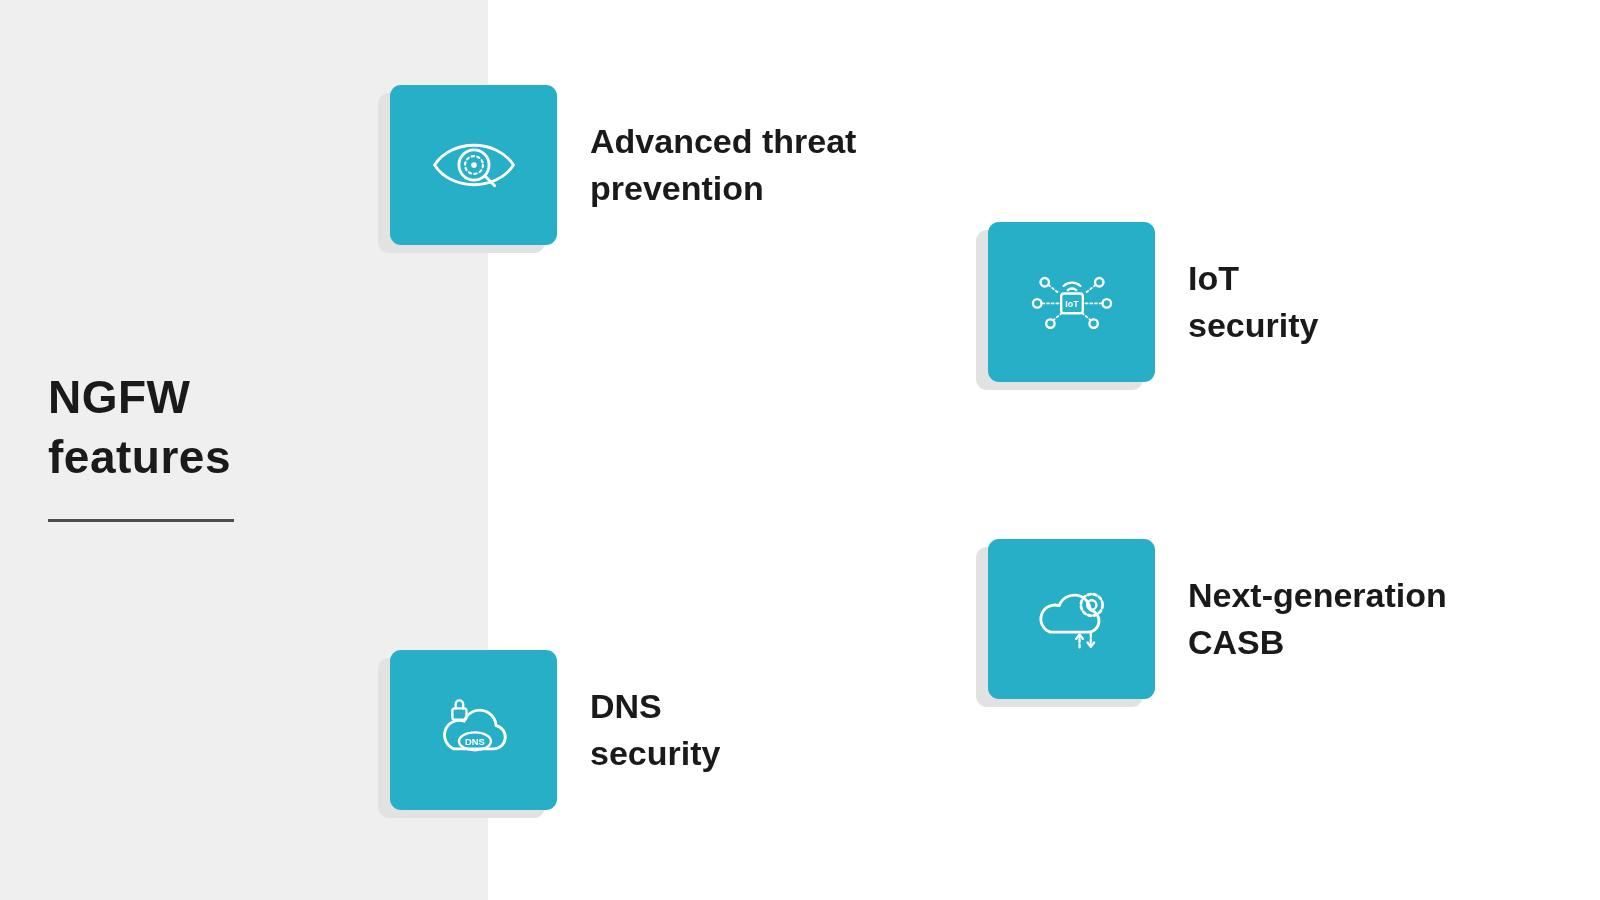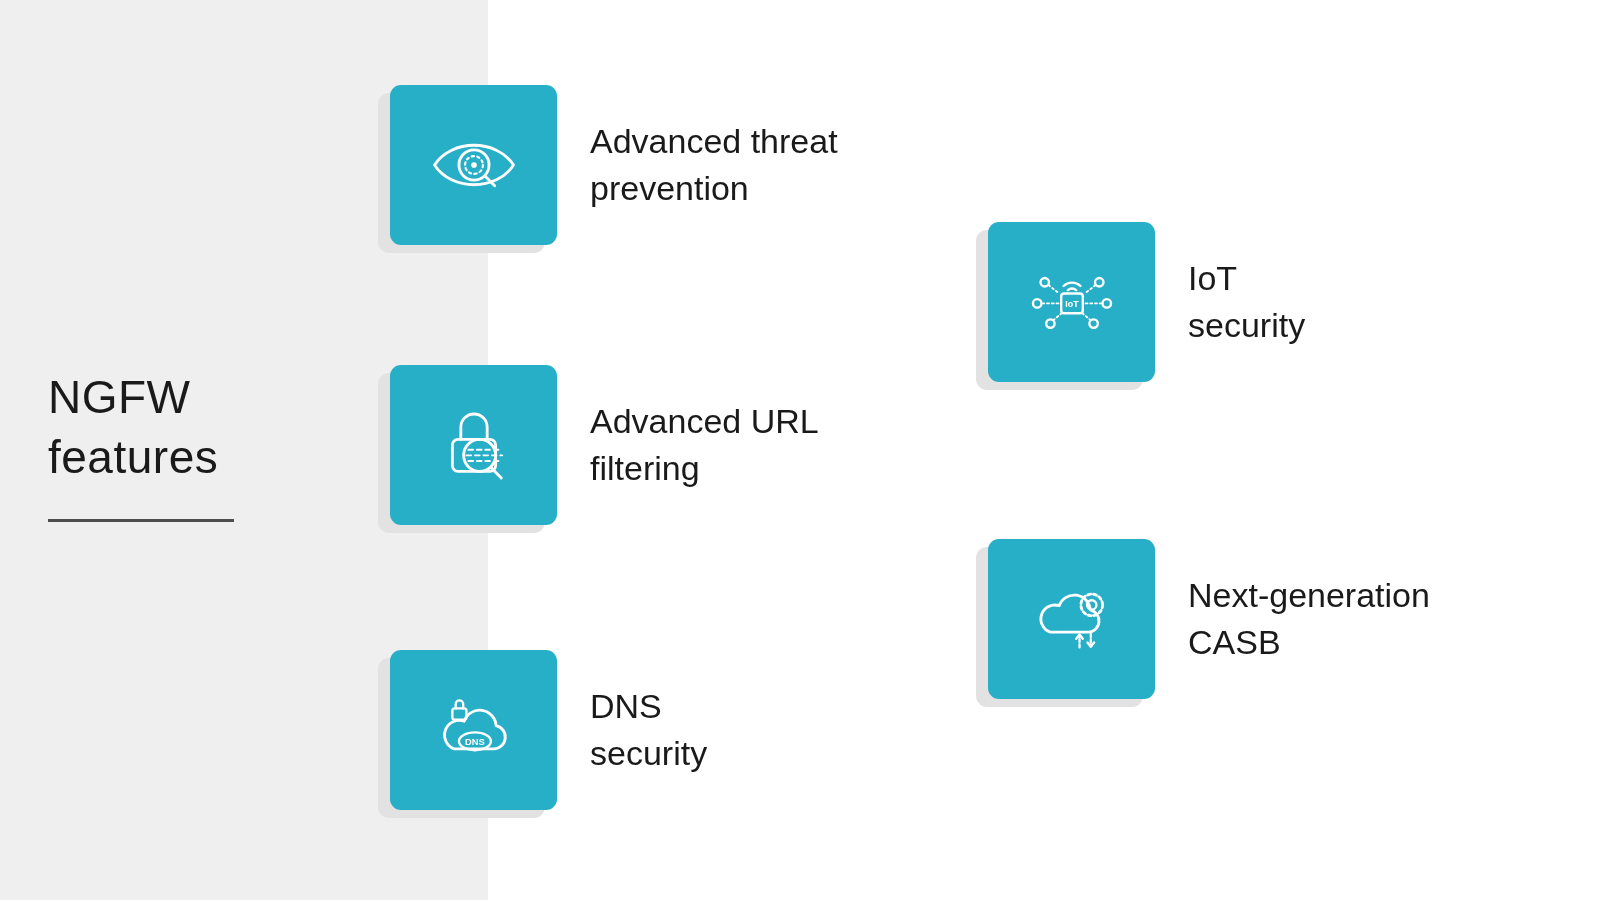--- a/index.html
+++ b/index.html
@@ -12,21 +12,21 @@
   *{box-sizing:border-box;margin:0;padding:0;}
   html,body{width:1600px;height:900px;background:#ffffff;font-family:"Liberation Sans", sans-serif;}
   .canvas{
     position:relative;width:1600px;height:900px;background:#ffffff;overflow:hidden;
   }
   .left-panel{
     position:absolute;left:0;top:0;width:488px;height:900px;background:var(--panel);
   }
   .page-title{
     position:absolute;left:48px;top:368px;
-    font-size:46px;font-weight:400;line-height:1.3;color:var(--text);
+    font-size:46px;font-weight:700;line-height:1.3;color:var(--text);
     white-space:pre-line;letter-spacing:0.5px;
   }
   .title-underline{
     position:absolute;left:48px;top:519px;width:186px;height:3px;background:var(--underline);
   }
   .feature{position:absolute;width:167px;height:160px;}
   .f1{left:390px;top:85px;}
   .f2{left:390px;top:365px;}
   .f3{left:390px;top:650px;}
   .f4{left:988px;top:222px;}
@@ -37,21 +37,21 @@
     background:var(--tile-shadow);border-radius:11px;
   }
   .tile-face{
     position:absolute;inset:0;background:var(--tile);border-radius:11px;
     display:flex;align-items:center;justify-content:center;
   }
   .tile-face svg{display:block;}
   .feature-label{
     position:absolute;left:200px;top:50%;transform:translateY(-50%);
     width:460px;font-size:34px;line-height:1.38;color:var(--text);
-    white-space:pre-line;font-weight:400;
+    white-space:pre-line;font-weight:700;
   }
   svg text{font-family:"Liberation Sans", sans-serif;}
 </style>
 </head>
 <body>
 
 <div class="canvas">
 
   <div class="left-panel"></div>
 
@@ -69,38 +69,20 @@
           <circle cx="50" cy="50" r="9.5" stroke-dasharray="2.5 3.5" stroke-width="2.3"></circle>
           <circle cx="50" cy="50" r="3" fill="#ffffff" stroke="none"></circle>
           <line x1="62" y1="62" x2="72" y2="72"></line>
         </svg>
       </div>
     </div>
     <div class="feature-label">Advanced threat
 prevention</div>
   </div>
 
-  <div class="feature f2">
-    <div class="tile">
-      <div class="tile-shadow"></div>
-      <div class="tile-face">
-        <svg width="94" height="94" viewBox="0 0 100 100" fill="none" stroke="#ffffff" stroke-width="3" stroke-linecap="round" stroke-linejoin="round">
-          <path d="M36 44 V31 a14 14 0 0 1 28 0 V44"></path>
-          <rect x="27" y="44" width="46" height="34" rx="6"></rect>
-          <line x1="44" y1="55" x2="78" y2="55" stroke-dasharray="5 4" stroke-width="2"></line>
-          <line x1="42" y1="61" x2="80" y2="61" stroke-dasharray="5 4" stroke-width="2"></line>
-          <line x1="44" y1="67" x2="78" y2="67" stroke-dasharray="5 4" stroke-width="2"></line>
-          <circle cx="56" cy="61" r="17"></circle>
-          <line x1="68" y1="74" x2="79" y2="85"></line>
-        </svg>
-      </div>
-    </div>
-    <div class="feature-label">Advanced URL
-filtering</div>
-  </div>
 
   <div class="feature f3">
     <div class="tile">
       <div class="tile-shadow"></div>
       <div class="tile-face">
         <svg width="94" height="94" viewBox="0 0 100 100" fill="none" stroke="#ffffff" stroke-width="3" stroke-linecap="round" stroke-linejoin="round">
           <rect x="27" y="27" width="15" height="12" rx="2.5" stroke-width="2.5"></rect>
           <path d="M30.5 27 v-4.5 a4 4 0 0 1 8 0 V27" stroke-width="2.5"></path>
           <path d="M29 70 h42 a12.5 12.5 0 0 0 2.5 -24.7 a17.5 17.5 0 0 0 -34 -4.6 A13.5 13.5 0 0 0 29 70 Z"></path>
           <ellipse cx="51" cy="62" rx="17" ry="9.5" stroke-width="2.5"></ellipse>

